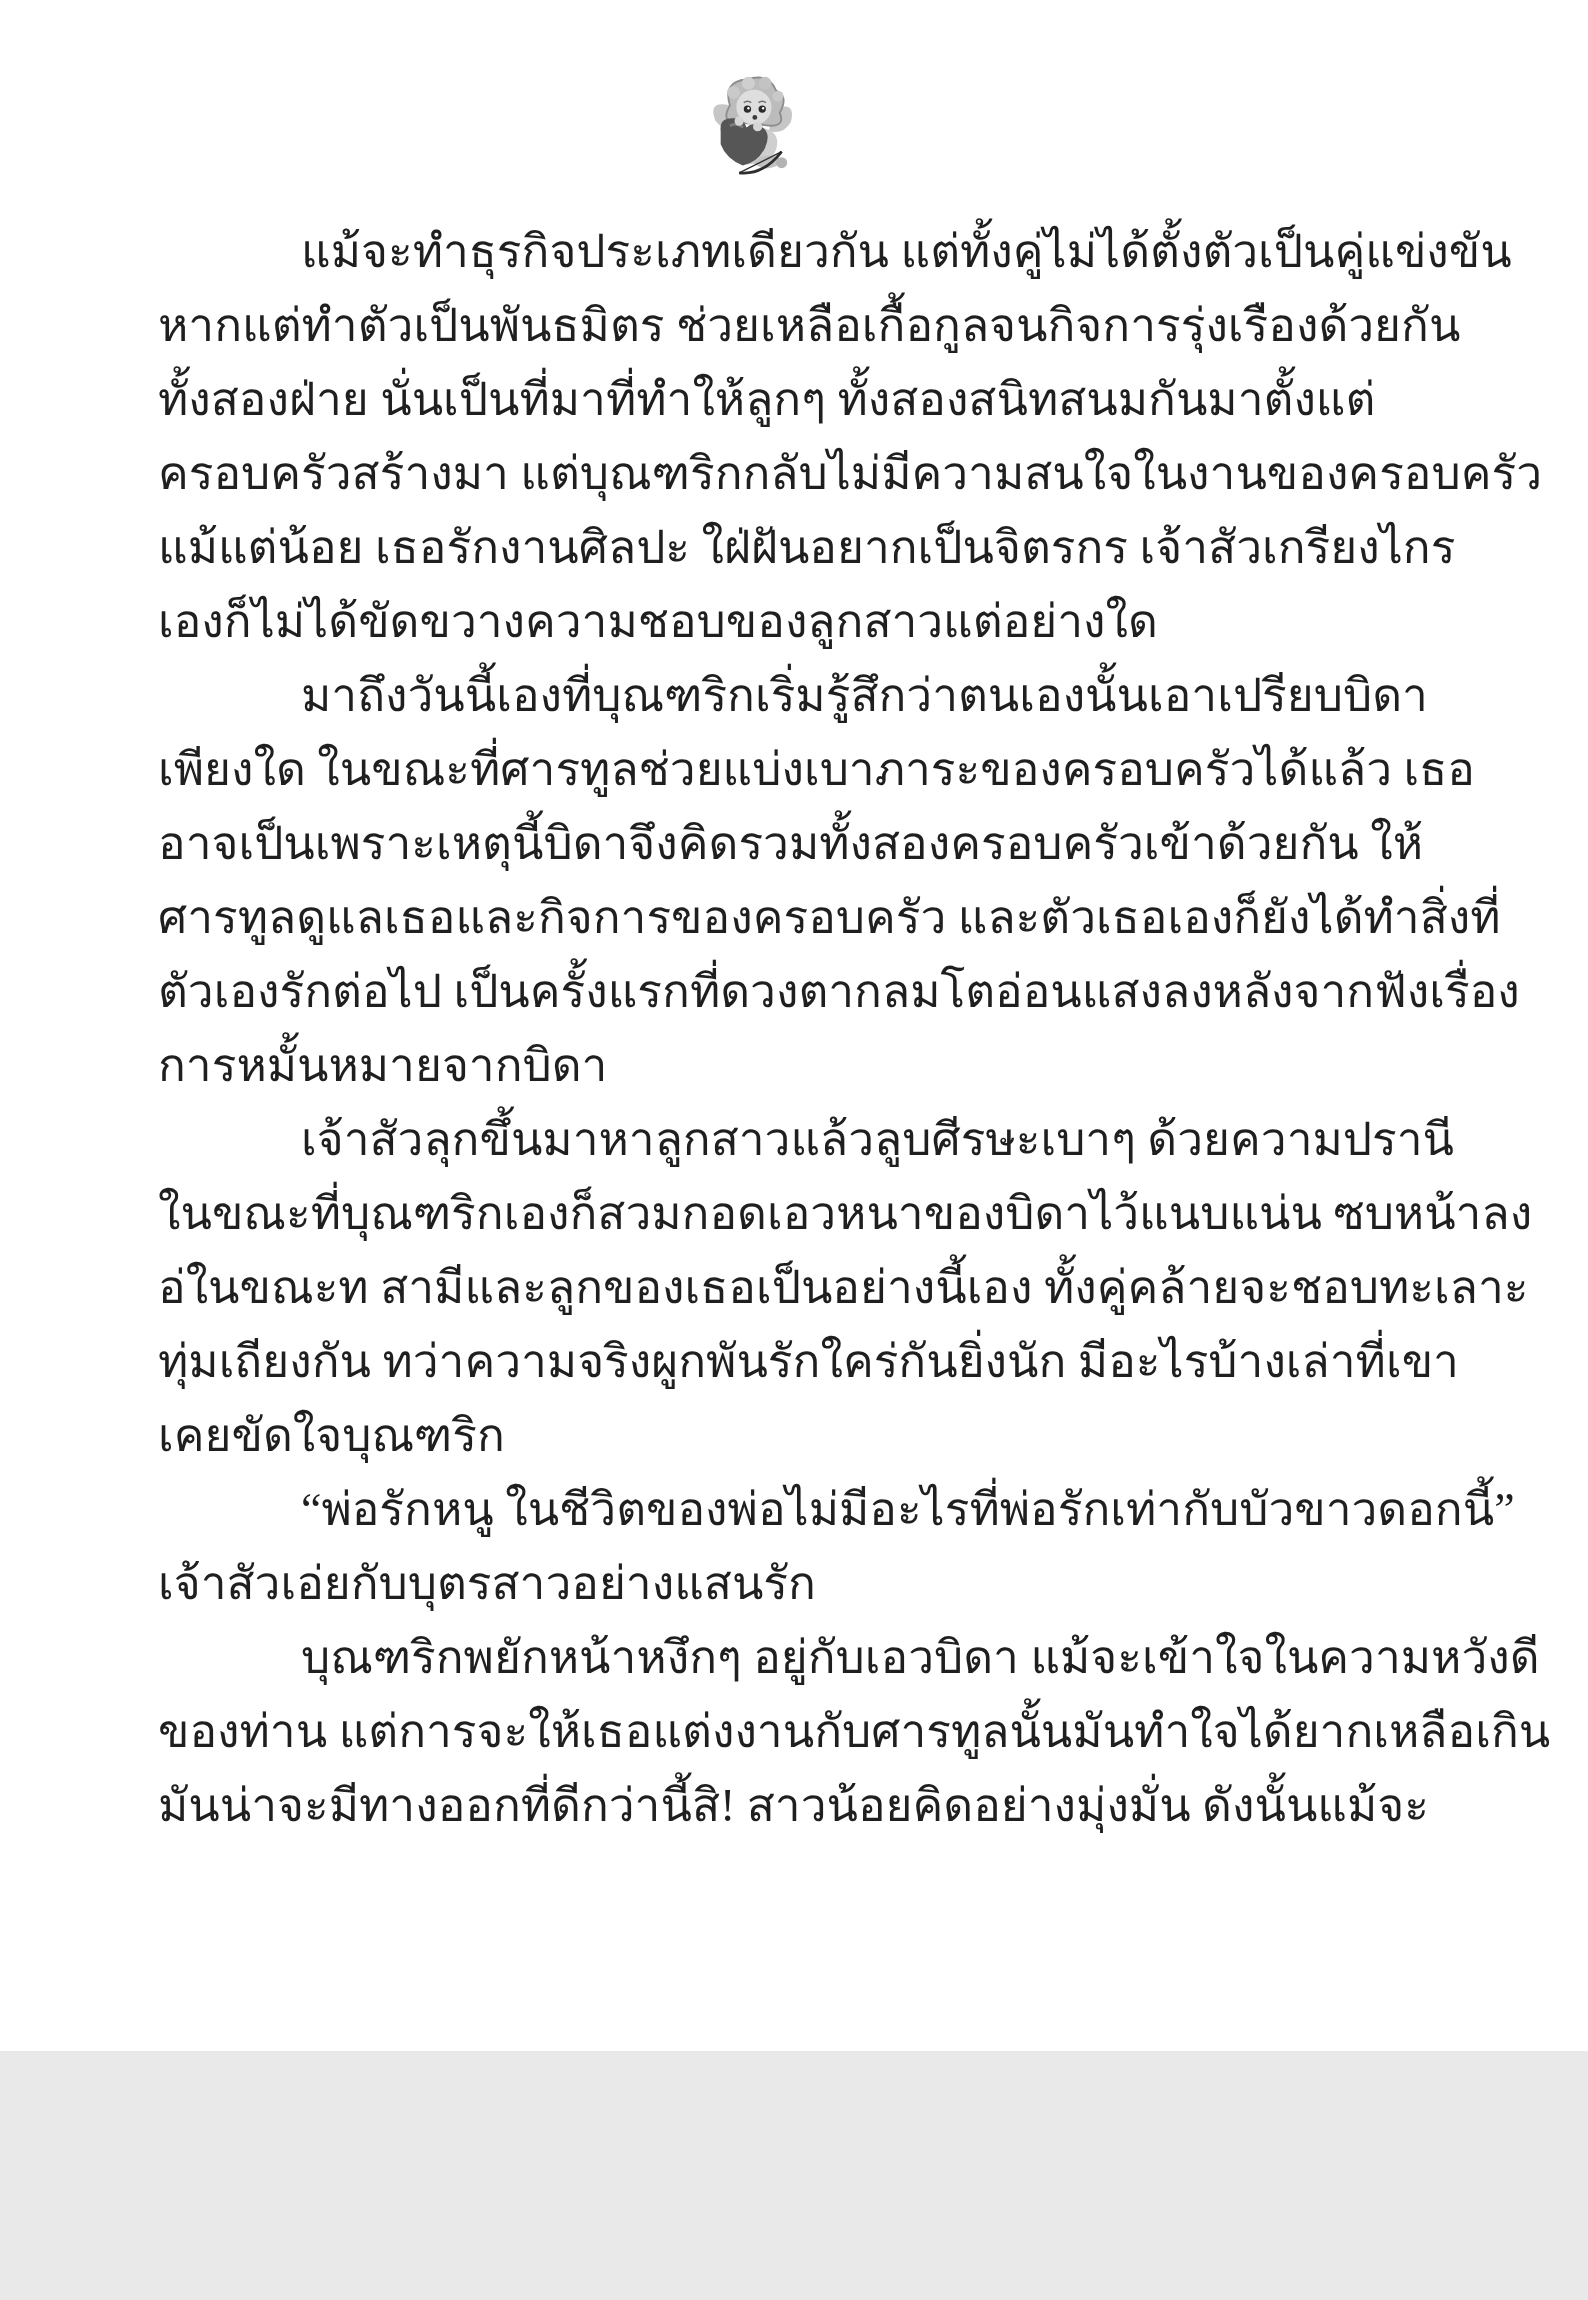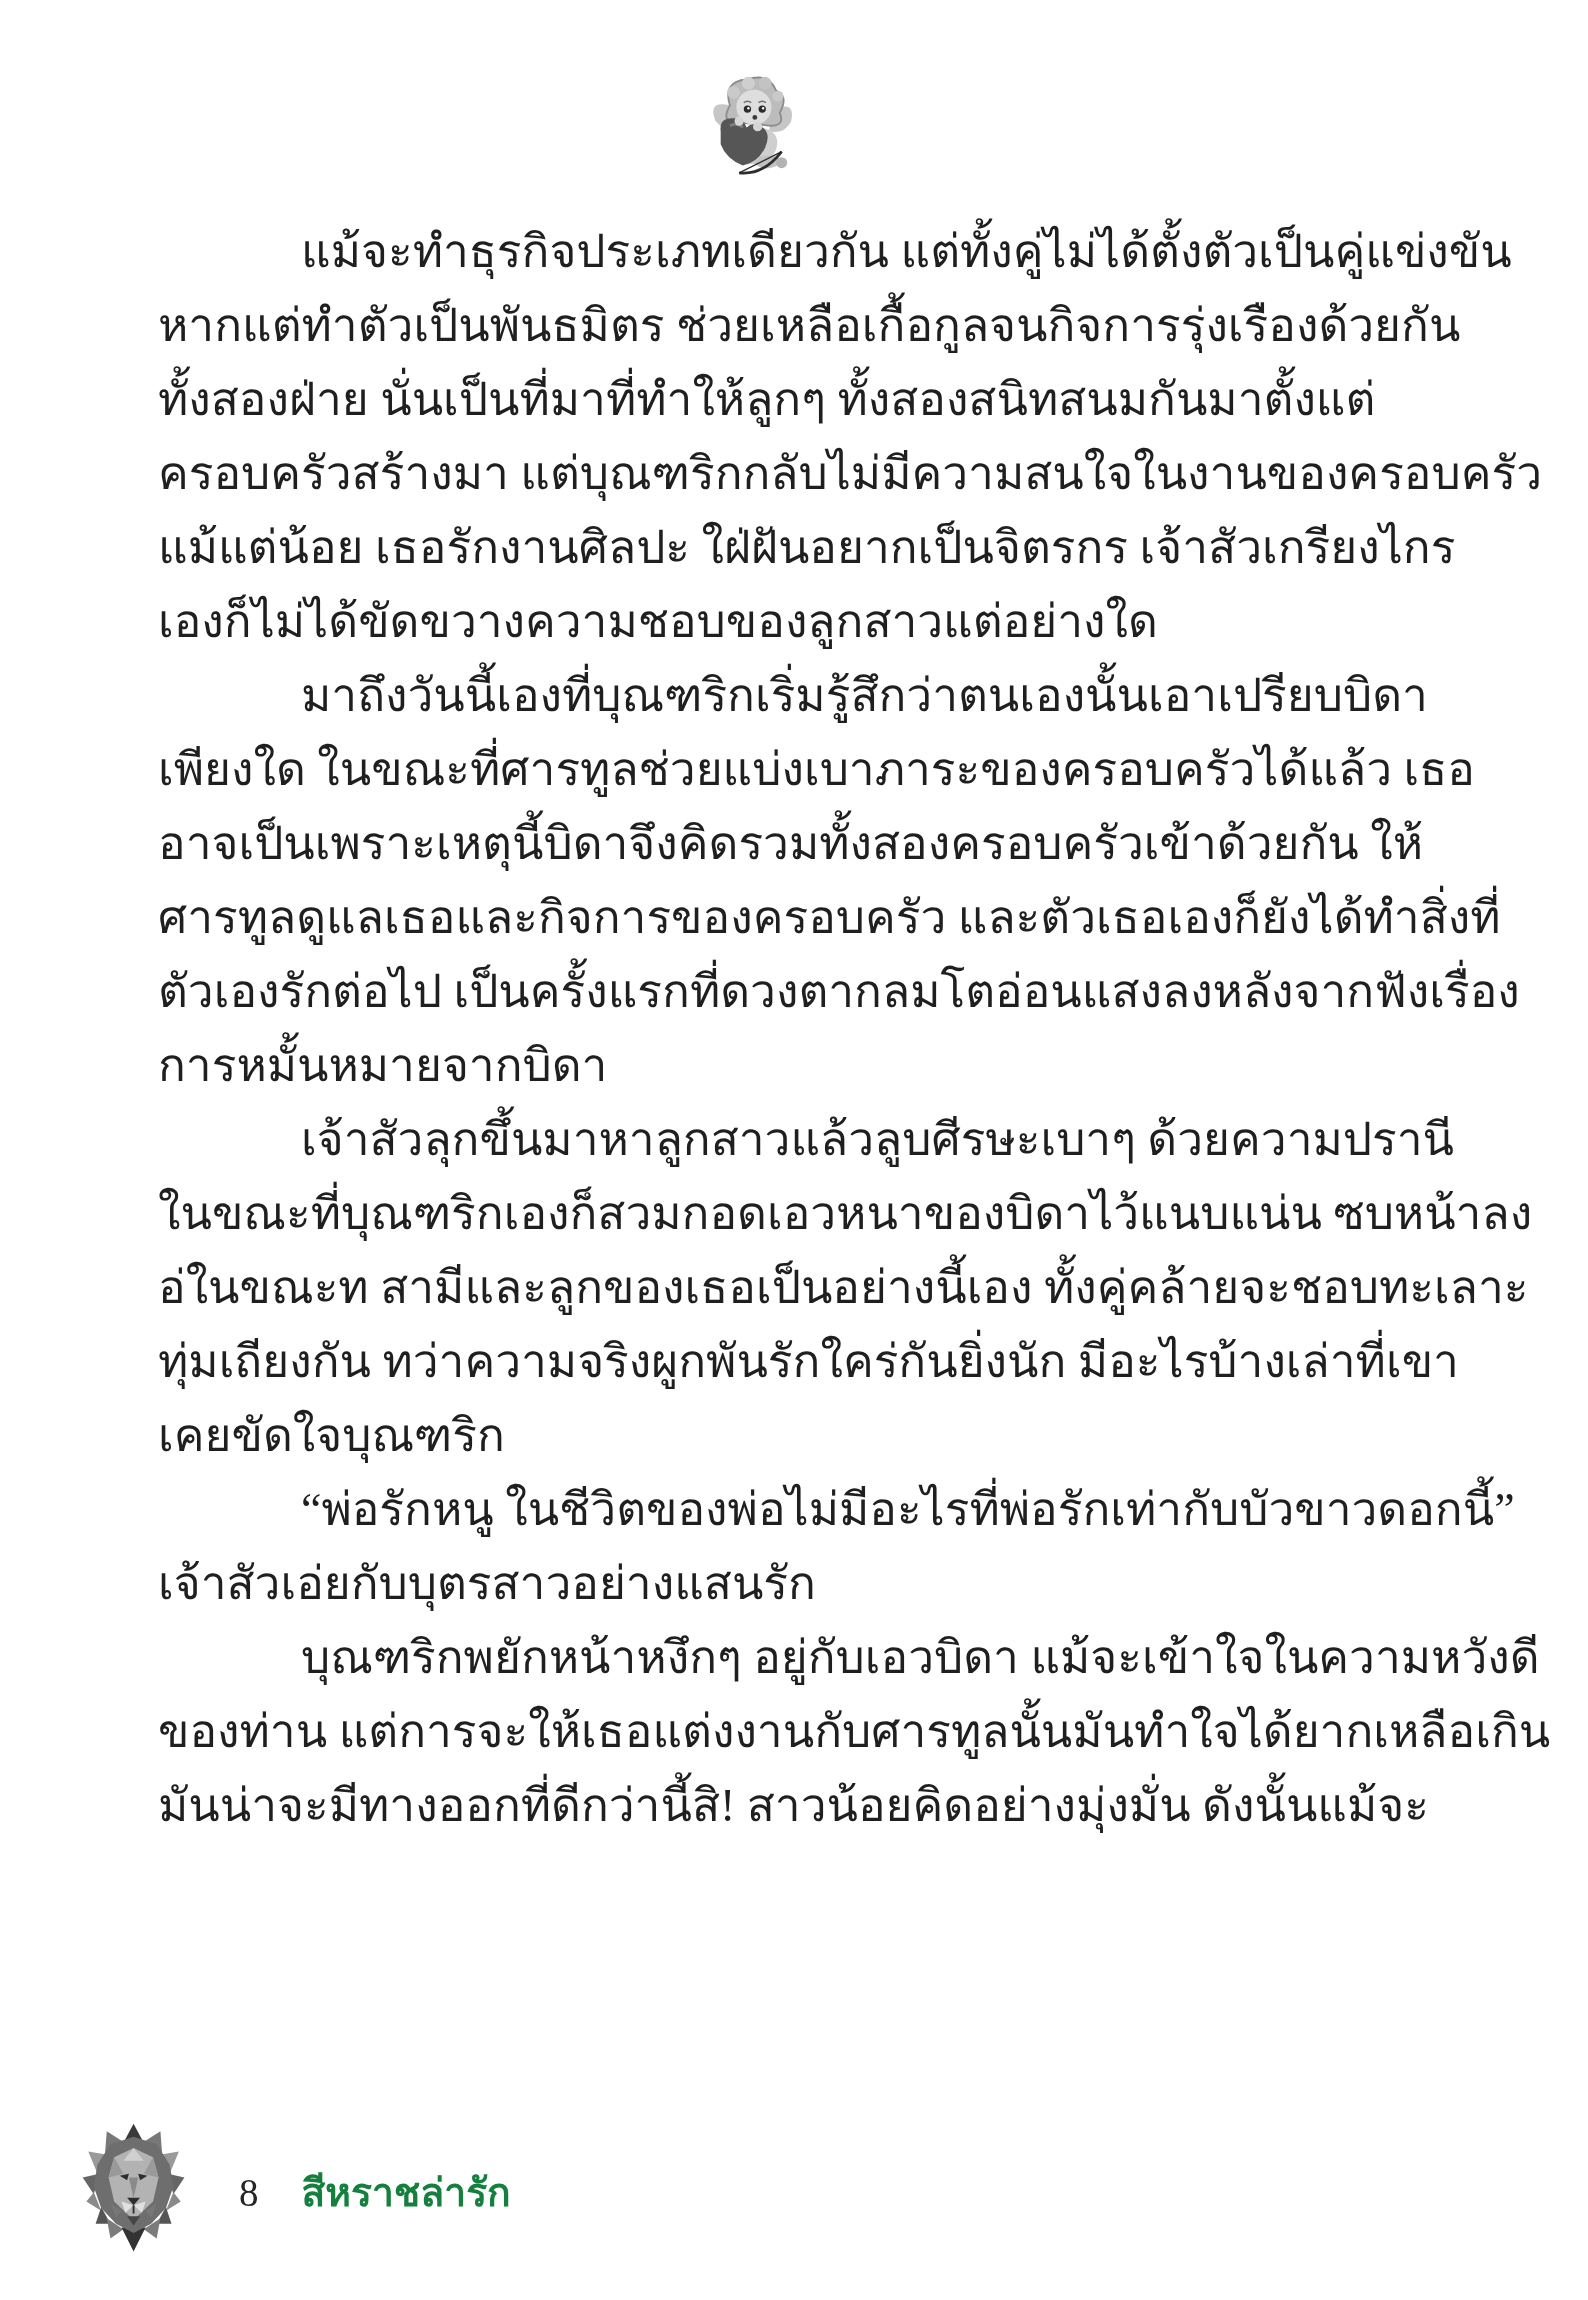--- a/index.html
+++ b/index.html
@@ -1,18 +1,18 @@
 <!DOCTYPE html>
 <html lang="th" style="font-size:15px"><head>
 <meta charset="utf-8">
 <style>
   html,body{margin:0;padding:0;background:#e9e9e9;}
   .page{
     position:relative;
-    width:1589px;height:2300px;
+    width:1589px;height:2051px;
     background:#ffffff;
     overflow:hidden;
     font-family:"Liberation Serif","DejaVu Serif",serif;
     color:#1f1f1f;
   }
   .cupid{position:absolute;left:701px;top:74px;width:104px;height:109px;}
   .body-text{
     position:absolute;left:158px;top:215px;width:1167px;
     font-size:46px;line-height:74px;
   }

